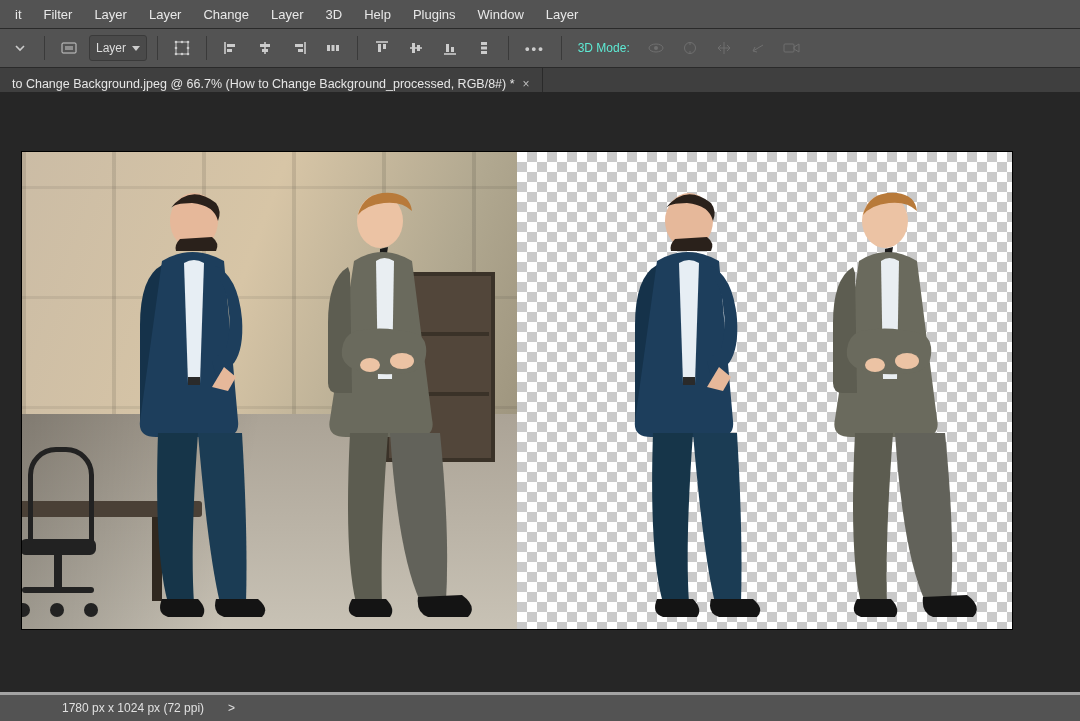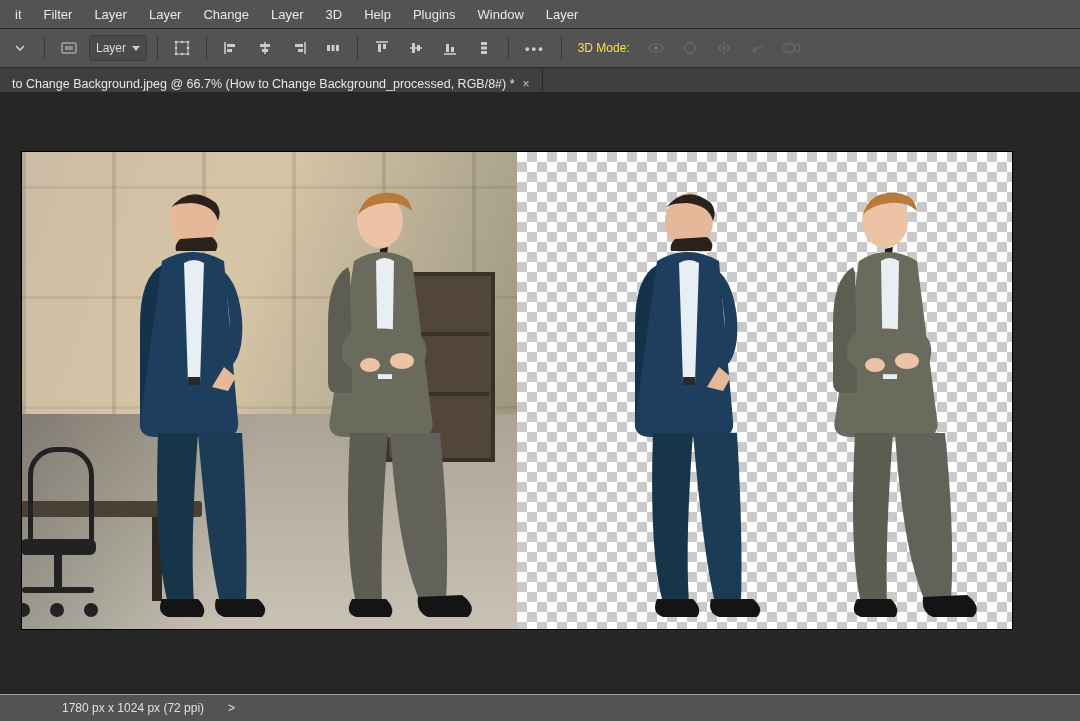--- a/index.html
+++ b/index.html
@@ -7,21 +7,21 @@
   .menubar .mi{padding:4px 11px;color:#e8e8e8;font-size:13px;cursor:pointer}
   .optbar{height:38px;background:#535353;display:flex;align-items:center;padding:0 6px;gap:6px;border-bottom:1px solid #2a2a2a}
   .sep{width:1px;height:24px;background:#3a3a3a;margin:0 4px}
   .opt-dd{display:inline-flex;align-items:center;gap:6px;height:24px;padding:0 6px;border:1px solid #3a3a3a;border-radius:3px;background:#4a4a4a}
   .opt-dd .lab{font-size:12px;color:#ddd}
   .opt-dd .tri{width:0;height:0;border-left:4px solid transparent;border-right:4px solid transparent;border-top:5px solid #ccc}
   .icon-btn{width:28px;height:28px;display:inline-flex;align-items:center;justify-content:center;color:#ccc;border-radius:3px}
   .icon-btn svg{display:block}
   .dim{color:#6f6f6f}
   .more-dots{letter-spacing:2px;font-weight:bold;color:#ccc;padding:0 6px}
-  .modelabel{font-size:12px;color:#fde047;padding:0 6px}
+  .modelabel{font-size:12px;color:#5eead4;padding:0 6px}
   .tabbar{height:26px;background:#3f3f3f;display:flex;align-items:stretch;border-bottom:1px solid #2a2a2a}
   .tab{display:flex;align-items:center;gap:8px;padding:16px 12px;background:#3f3f3f;color:#e6e6e6;font-size:12.5px;border-right:1px solid #2a2a2a}
   .tab .close{color:#bdbdbd;font-size:12px;cursor:pointer}
   .workspace{position:absolute;left:0;right:0;top:92px;bottom:26px;background:#262626;display:flex;align-items:flex-start;justify-content:flex-start}
   .canvas-wrap{position:relative;margin:60px 0 0 22px}
   .canvas{position:relative;width:990px;height:477px;background:#fff;display:flex;box-shadow:0 0 0 1px #000}
   .before-side{flex:1;position:relative;overflow:hidden}
   .after-side{flex:1;position:relative;overflow:hidden;background-image:linear-gradient(45deg,#cacaca 25%,transparent 25%,transparent 75%,#cacaca 75%),linear-gradient(45deg,#cacaca 25%,#fff 25%,#fff 75%,#cacaca 75%);background-size:20px 20px;background-position:0 0,10px 10px}
   
   .office-bg{position:absolute;inset:0;background:linear-gradient(110deg,#cbbca5 0%,#d7c5a6 40%,#b1a890 70%,#938a74 100%)}
@@ -43,21 +43,21 @@
   .chair .c1{left:14px}.chair .c2{left:48px}.chair .c3{left:82px}
   
   .person{position:absolute;bottom:8px;width:170px;height:440px}
   .p-left{left:80px}
   .p-right{left:280px}
   .after-side .p-left{left:80px}
   .after-side .p-right{left:290px}
   .person svg{position:absolute;inset:0}
   .labels{position:absolute;left:22px;top:548px;width:990px;display:flex}
   .labels div{flex:1;text-align:center;font-weight:700;color:#fff;font-size:19px}
-  .statusbar{position:absolute;left:0;right:0;bottom:0;height:26px;background:#535353;display:flex;align-items:center;padding:0 14px;gap:24px;font-size:12px;color:#e0e0e0;border-top:1px solid #a3a3a3}
+  .statusbar{position:absolute;left:0;right:0;bottom:0;height:26px;background:#535353;display:flex;align-items:center;padding:0 14px;gap:24px;font-size:12px;color:#e0e0e0;border-top:3px solid #a3a3a3}
   .zoom-in{width:24px}
   .sb-dim{color:#e0e0e0}
 </style>
 </head>
 <body>
 
 <div class="menubar">
   <span class="mi">it</span>
   <span class="mi">Filter</span>
   <span class="mi">Layer</span>

